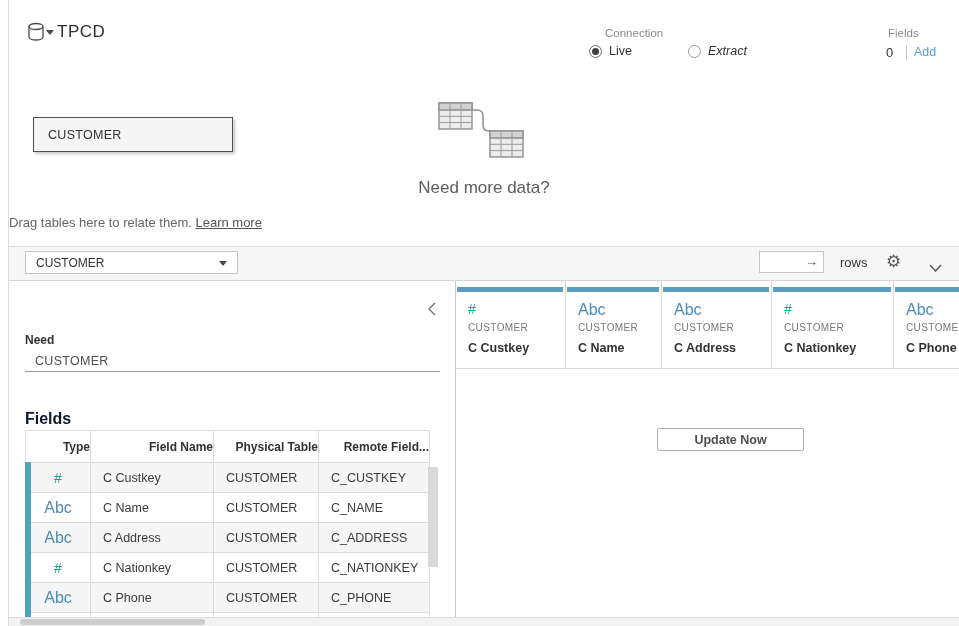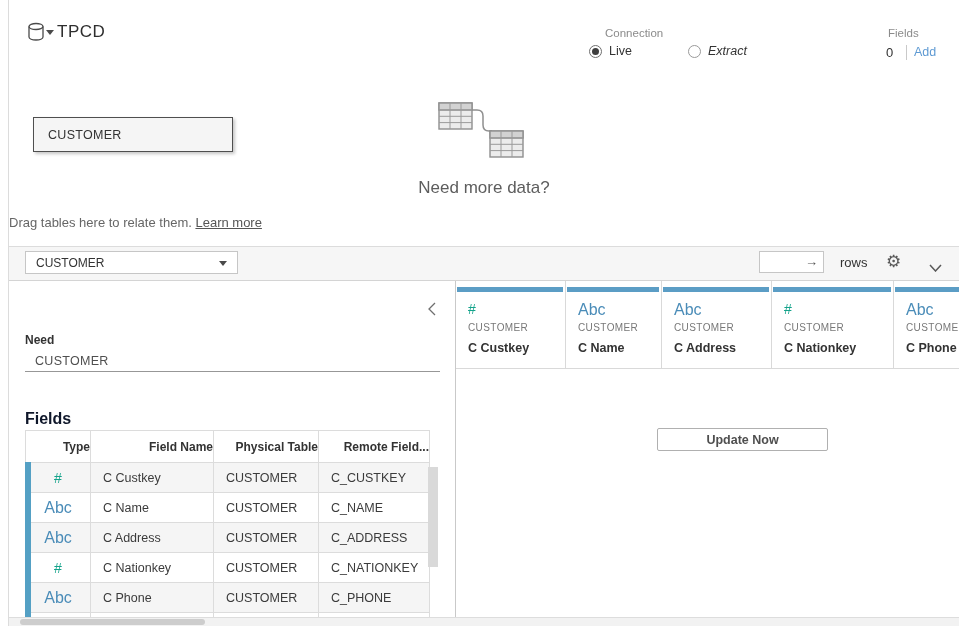--- a/index.html
+++ b/index.html
@@ -86,21 +86,21 @@
   
   .grid-head { left:456px; top:281px; width:503px; height:88px; display:flex;
                border-bottom:1px solid #d9d9d9; overflow:hidden; }
   .gcol { position:relative; height:88px; border-right:1px solid #d9d9d9; flex:none; cursor:pointer; }
   .gcol .strip { position:absolute; top:6px; left:1px; right:2px; height:5px; background:#5b9dc5; }
   .gcol .g-icon { position:absolute; top:20px; left:12px; }
   .gcol .g-table { position:absolute; top:41px; left:12px; font-size:10px; color:#787878; letter-spacing:.4px; }
   .gcol .g-field { position:absolute; top:60px; left:12px; font-size:12.5px; font-weight:bold; color:#333; }
   .btn { background:#fff; border:1px solid #b0b0b0; border-radius:2px;
          font-family:inherit; font-size:12.5px; font-weight:bold; color:#4f4f4f; cursor:pointer; }
-  .btn-now { left:657px; top:428px; width:171px; height:23px; }
+  .btn-now { left:657px; top:428px; width:147px; height:23px; }
   .btn-auto { left:657px; top:462px; width:151px; height:24px; }
 
   
   .h-track { left:9px; right:0; top:617px; height:9px; background:#f2f2f2; border-top:1px solid #ddd; }
   .h-thumb { left:20px; top:619px; width:185px; height:6px; background:#cdcdcd; border-radius:3px; cursor:pointer; }
 </style>
 </head>
 <body>
 
 <div id="app">

